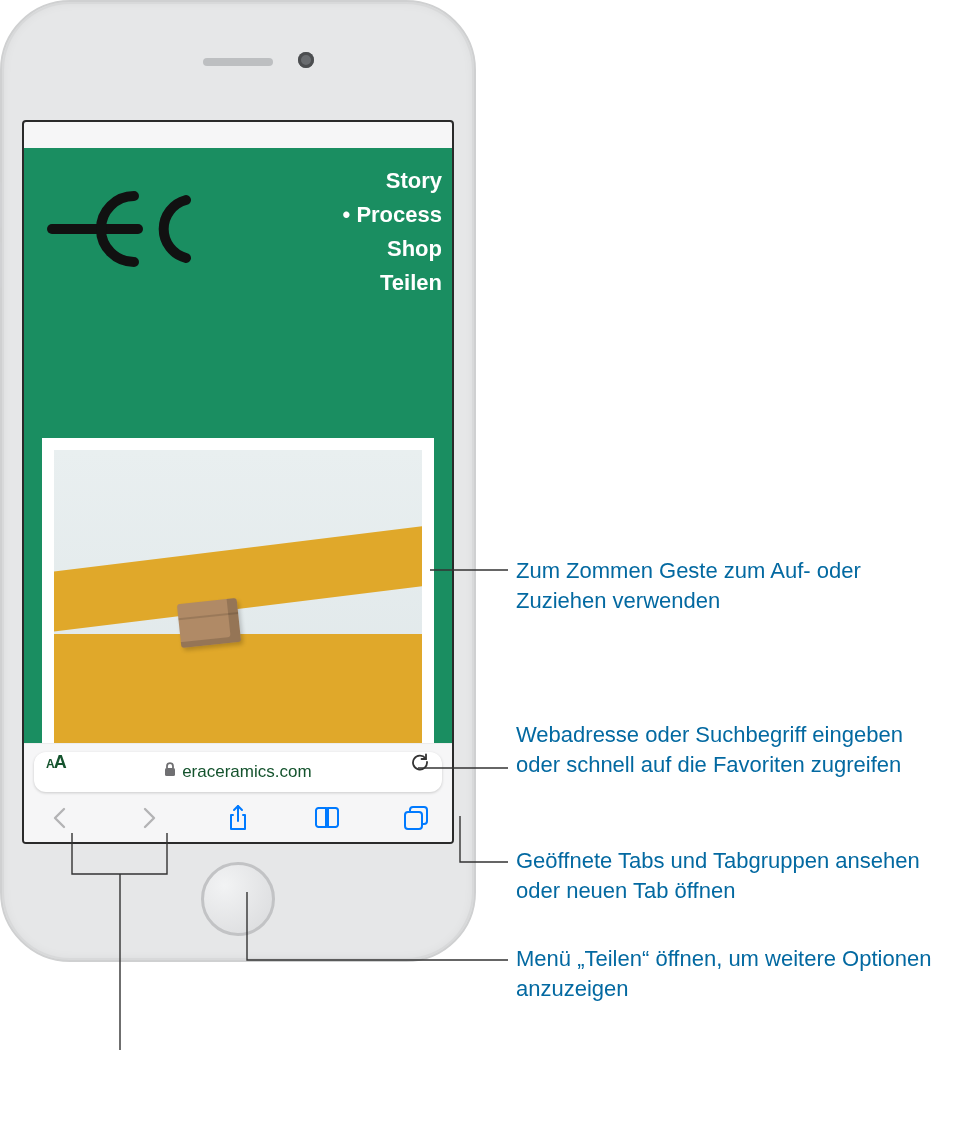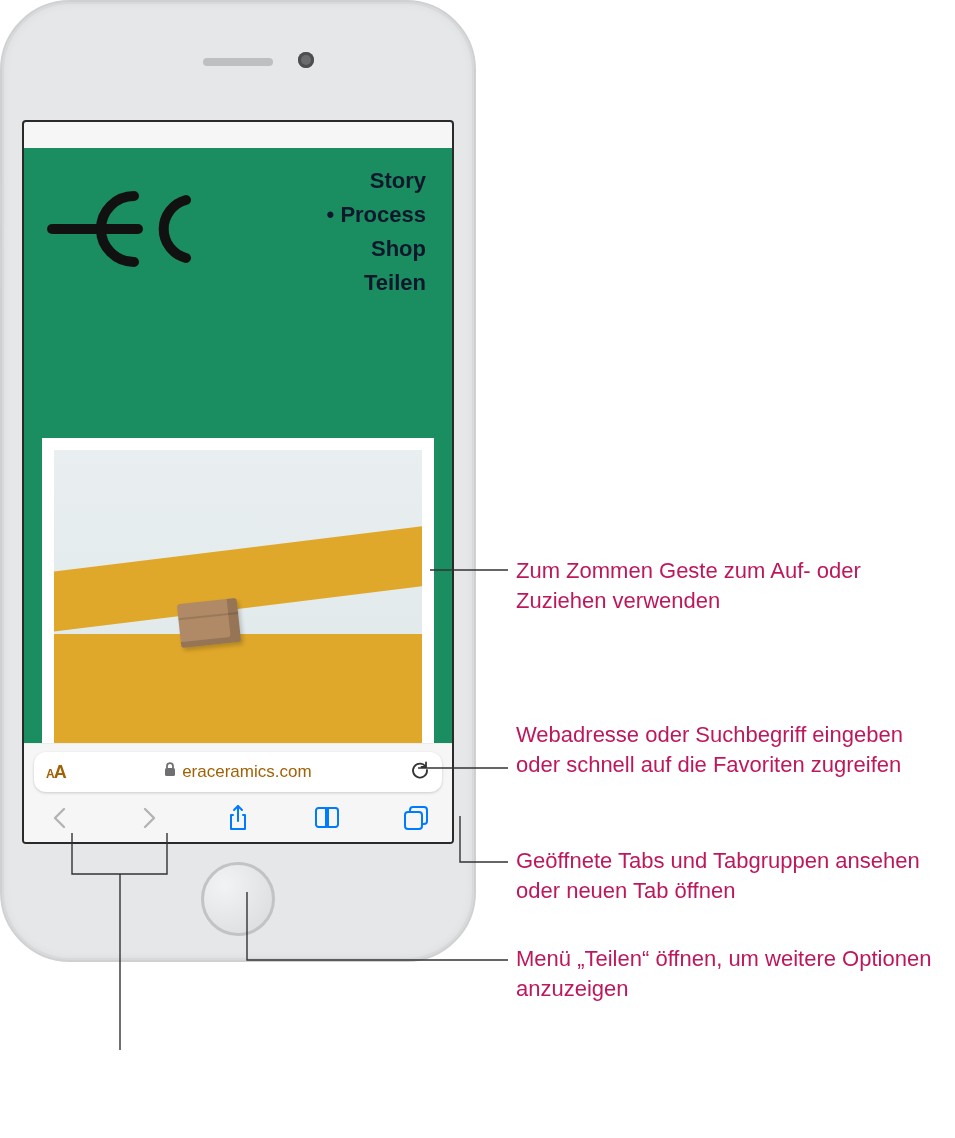--- a/index.html
+++ b/index.html
@@ -23,41 +23,41 @@
         border:3px solid #c2c3c5;background:radial-gradient(circle at 30% 30%,#f2f3f4,#d9dadc);}
   .screen{position:absolute;left:20px;right:20px;top:118px;bottom:116px;border-radius:4px;border:2px solid #2a2a2a;overflow:hidden;background:#f6f6f7;}
   
   .status{height:26px;background:var(--green);color:#fff;display:flex;align-items:center;justify-content:flex-start;
           font-size:14px;font-weight:600;padding:0 15px;margin-top:33px;}
   .status-left{display:flex;align-items:center;gap:5px;}
   .status-right svg{display:block;}
   
   .webview{position:absolute;left:0;right:0;top:26px;bottom:98px;background:var(--green);overflow:hidden;}
   .logo{position:absolute;left:22px;top:36px;}
-  .site-nav{position:absolute;right:26px;top:16px;text-align:right;font-weight:700;color:#0f172a;font-size:22px;line-height:1.55;}
+  .site-nav{position:absolute;right:10px;top:16px;text-align:right;font-weight:700;color:#ffffff;font-size:22px;line-height:1.55;}
   .site-nav .active::before{content:"• ";}
   .photo-frame{position:absolute;left:18px;right:18px;top:290px;height:320px;background:#fff;padding:12px;box-sizing:border-box;}
   .photo{width:100%;height:100%;background:
       linear-gradient(to top,var(--yellow) 0 38%,transparent 38%),
       linear-gradient(to bottom,#e9eff0,#dfe7e9);position:relative;overflow:hidden;}
   .slope{position:absolute;left:-20px;right:-20px;bottom:38%;height:60px;
          background:var(--yellow);transform:skewY(-7deg);transform-origin:left;}
   .brick{position:absolute;left:34%;bottom:34%;width:60px;height:44px;background:#b08a66;border-radius:3px;
          transform:rotate(-6deg);box-shadow:inset -10px -6px 0 rgba(0,0,0,.15), 2px 3px 4px rgba(0,0,0,.2);}
   .brick::after{content:"";position:absolute;left:0;right:0;top:32%;height:2px;background:rgba(0,0,0,.12);}
   
   .bottom-ui{position:absolute;left:0;right:0;bottom:0;height:98px;background:#f6f6f7;border-top:1px solid rgba(0,0,0,.04);}
-  .addr{margin:8px 10px 0;height:40px;border-radius:12px;background:#fff;display:flex;align-items:center;
-        padding:0 12px;box-shadow:0 1px 3px rgba(0,0,0,.18);font-size:17px;color:#a16207;}
+  .addr{margin:8px 10px 0;height:40px;border-radius:12px;background:#fff;display:flex;
+        padding:0 12px;box-shadow:0 1px 3px rgba(0,0,0,.18);font-size:17px;color:#14532d;}
   .addr .spacer{flex:1;text-align:center;display:flex;align-items:center;justify-content:center;gap:6px;}
   .toolbar{display:flex;justify-content:space-between;align-items:center;padding:8px 18px 0;}
   .tb-btn{width:36px;height:36px;display:flex;align-items:center;justify-content:center;}
   .disabled{opacity:.35;}
   
-  .callout{position:absolute;font-size:22px;line-height:1.35;color:#be185d;max-width:420px;}
+  .callout{position:absolute;font-size:22px;line-height:1.35;color:#0369a1;max-width:420px;}
   svg.leader{position:absolute;overflow:visible;pointer-events:none;}
   svg.leader path{stroke:#333;stroke-width:1.4;fill:none;}
 </style>
 </head>
 <body>
 
 <div class="stage">
 
   <div class="device">
     <div class="speaker"></div>

